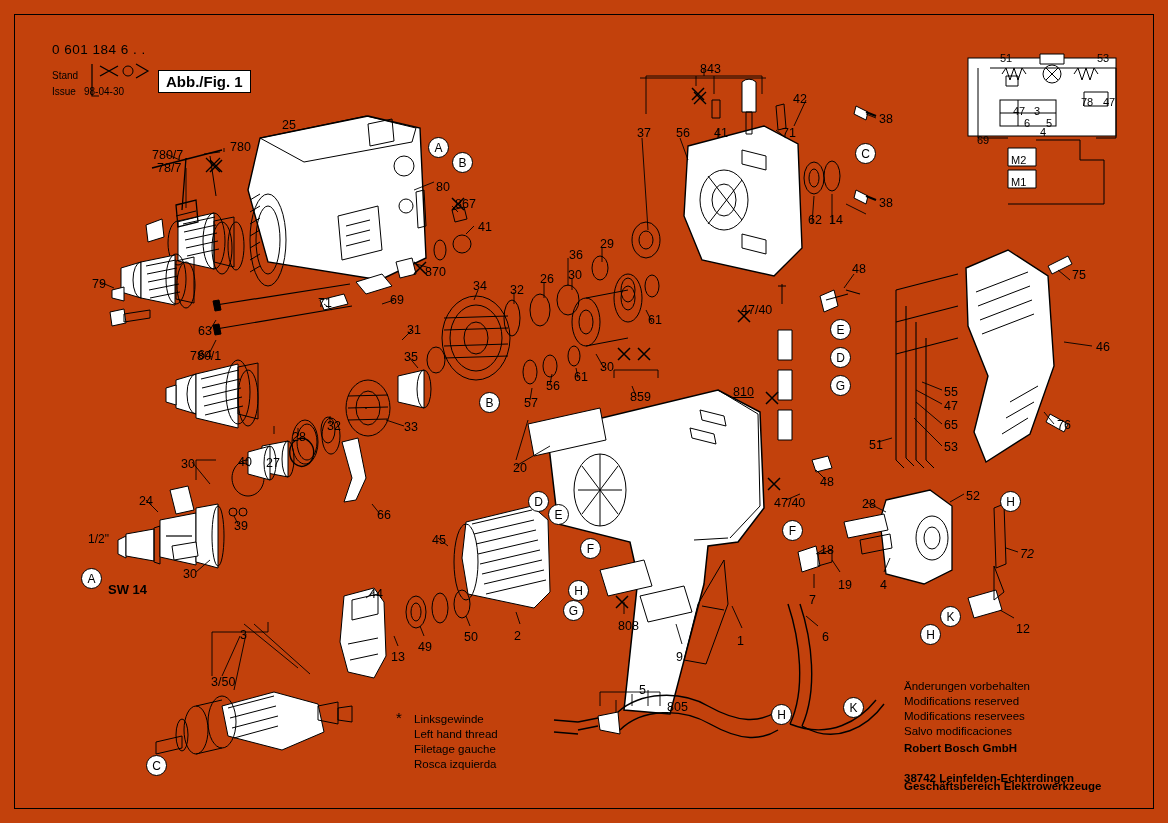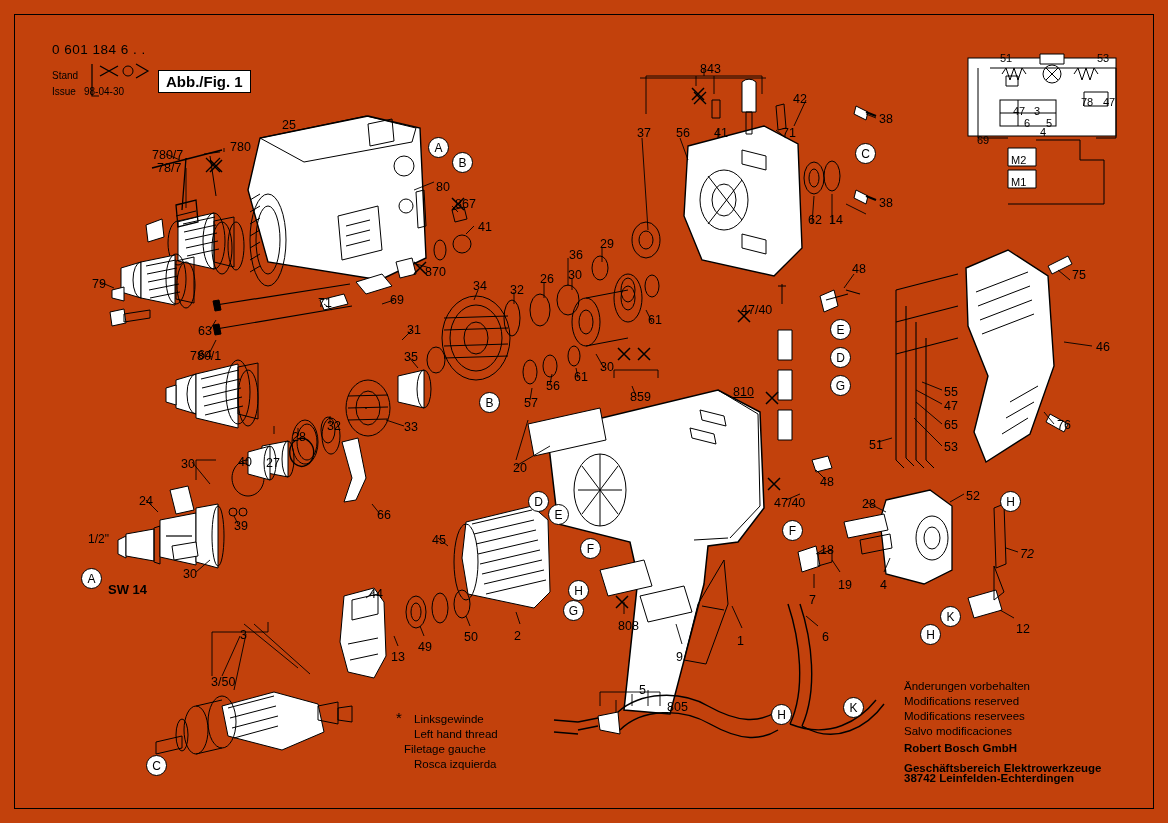--- a/index.html
+++ b/index.html
@@ -29,27 +29,27 @@
   <div class="hdr" style="left:52px;top:70px;">Stand</div>
   <div class="hdr" style="left:52px;top:86px;">Issue</div>
   <div class="hdr" style="left:84px;top:86px;">98-04-30</div>
   <div class="abb" style="left:158px;top:70px;">Abb./Fig. 1</div>
 
   <div class="legend" style="left:904px;top:679px;">Änderungen vorbehalten</div>
   <div class="legend" style="left:904px;top:694px;">Modifications reserved</div>
   <div class="legend" style="left:904px;top:709px;">Modifications reservees</div>
   <div class="legend" style="left:904px;top:724px;">Salvo modificaciones</div>
   <div class="legend b" style="left:904px;top:741px;">Robert Bosch GmbH</div>
-  <div class="legend b" style="left:904px;top:761px;text-align:center;">Geschäftsbereich Elektrowerkzeuge</div>
+  <div class="legend b" style="left:904px;top:779px;text-align:center;">Geschäftsbereich Elektrowerkzeuge</div>
   <div class="legend b" style="left:904px;top:771px;">38742 Leinfelden-Echterdingen</div>
 
   <div class="star" style="left:396px;top:709px;">*</div>
   <div class="legend" style="left:414px;top:712px;">Linksgewinde</div>
   <div class="legend" style="left:414px;top:727px;">Left hand thread</div>
-  <div class="legend" style="left:404px;top:742px;">Filetage gauche</div>
+  <div class="legend" style="left:414px;top:742px;">Filetage gauche</div>
   <div class="legend" style="left:414px;top:757px;">Rosca izquierda</div>
 
   <div class="txt bold" style="left:108px;top:583px;font-size:13px;">SW 14</div>
   <div class="txt" style="left:88px;top:533px;font-size:12px;">1/2"</div>
 
   <svg class="overlay" viewBox="0 0 1168 823">
     <g stroke="#000" fill="none" stroke-width="1">
 
       <path d="M92 64 L92 96 L99 96" stroke-width="1.2"></path>
       <path d="M100 66 L118 76 M118 66 L100 76" stroke-width="1.4"></path>

